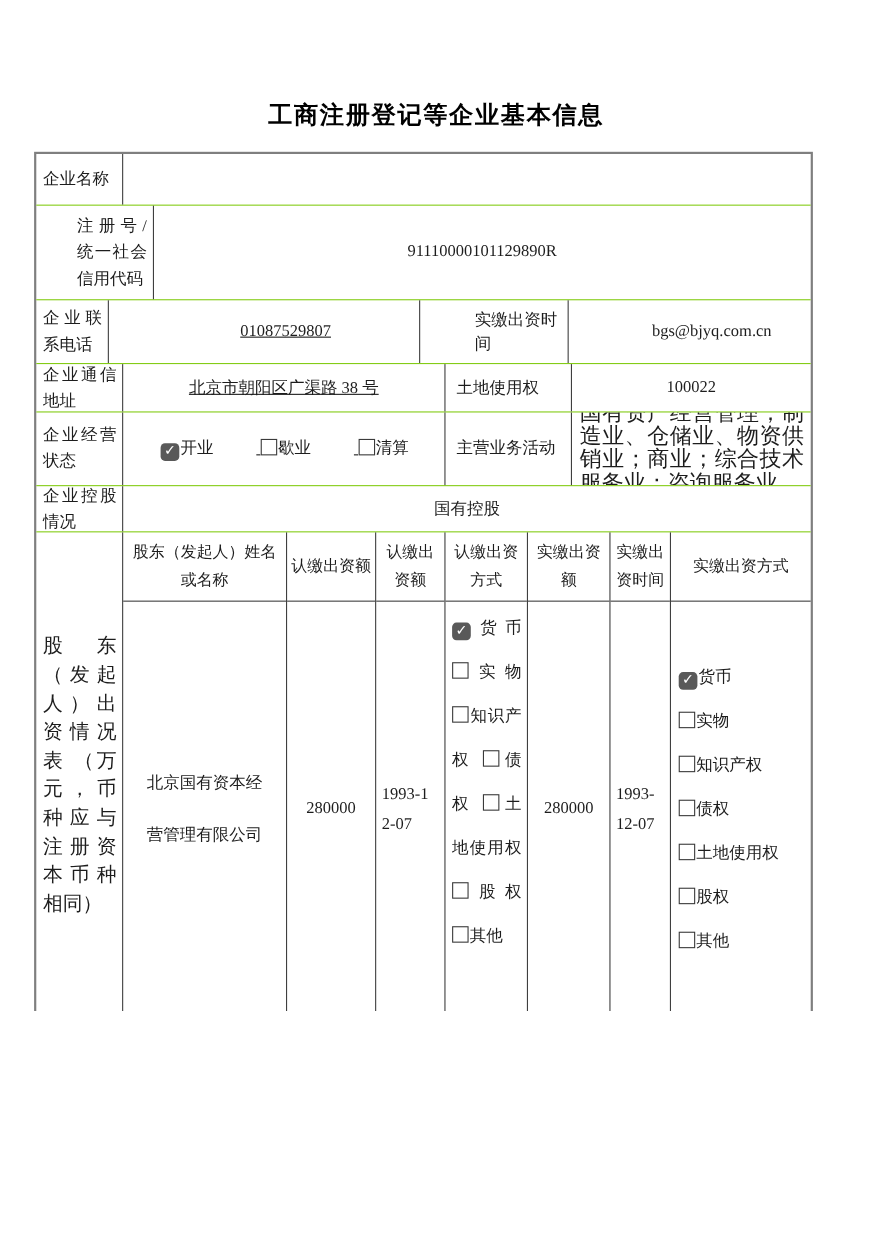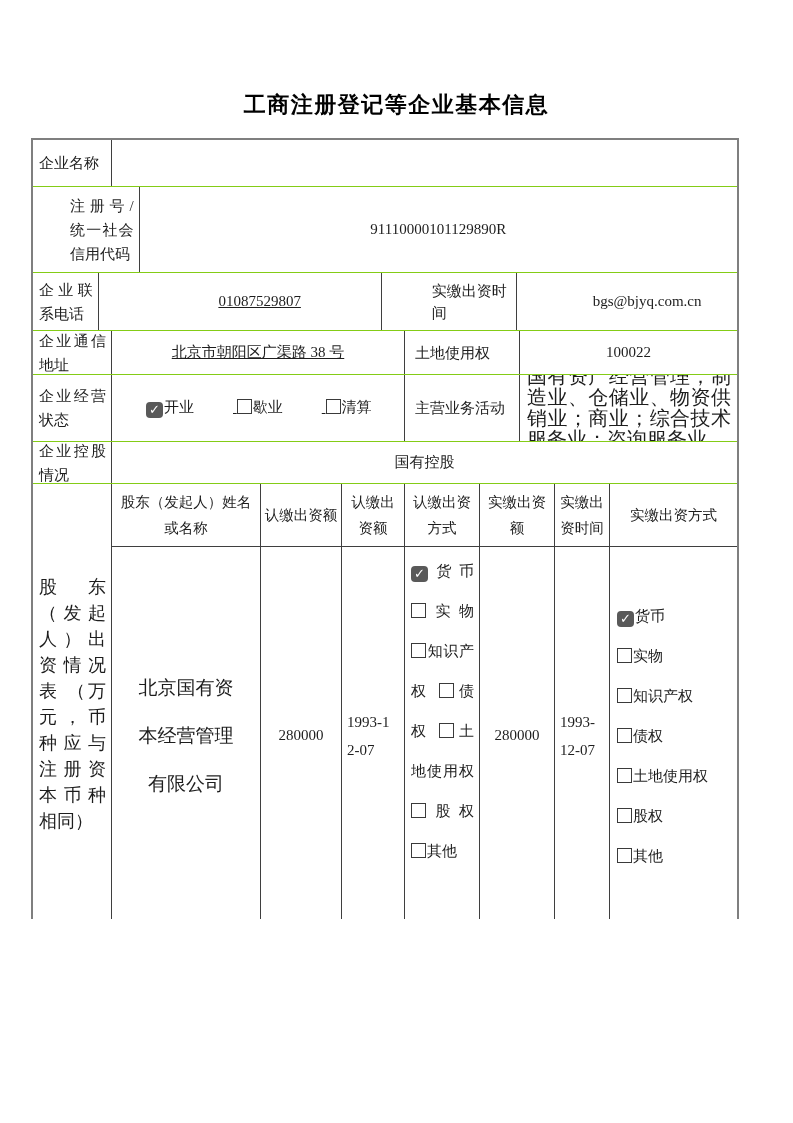--- a/index.html
+++ b/index.html
@@ -54,21 +54,21 @@
     display:flex; align-items:center; font-size:14.5px;
   }
   .sub-head .ct { text-align:center; line-height:26px; padding:0 3px; }
   .sub-body { flex:1; display:flex; align-items:center; overflow:hidden; }
 
   .w-name { width:149px; } .w-samt { width:81px; } .w-sdate { width:63px; }
   .w-smeth { width:75px; } .w-pamt { width:75px; } .w-pdate { width:55px; }
   .w-pmeth { width:127px; }
 
   .shname .ct { text-align:center; }
-  .shname .inner { max-width:112px; margin:0 auto; line-height:48px; font-size:19px; }
+  .shname .inner { max-width:112px; margin:0 auto; line-height:48px; font-size:15px; }
   .amt .ct { text-align:center; font-size:15px; }
   .date-cell .ct { padding-left:5px; }
   .date-cell .inner { word-break:break-all; line-height:28px; font-size:15px; }
   .w-sdate .inner { max-width:48px; }
   .w-pdate .inner { max-width:41px; }
 
   .methods-flow { align-items:flex-start !important;justify-content:flex-end; }
   .methods-flow .ct {
     padding:4px 5px 0 6px; text-align:justify; text-justify:inter-character;
     line-height:40px; font-size:15px;

